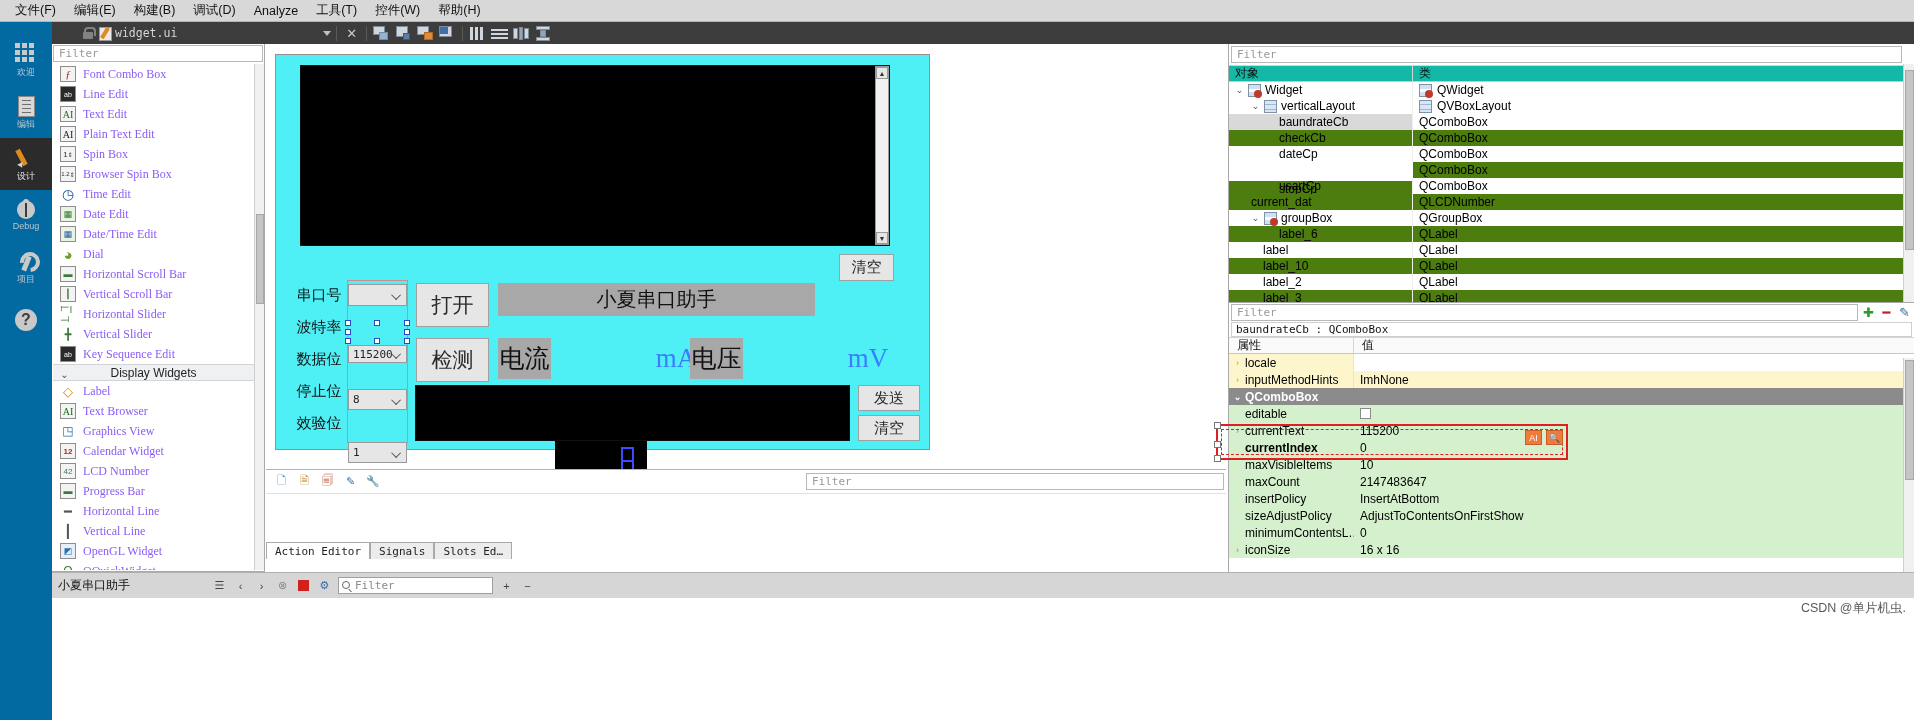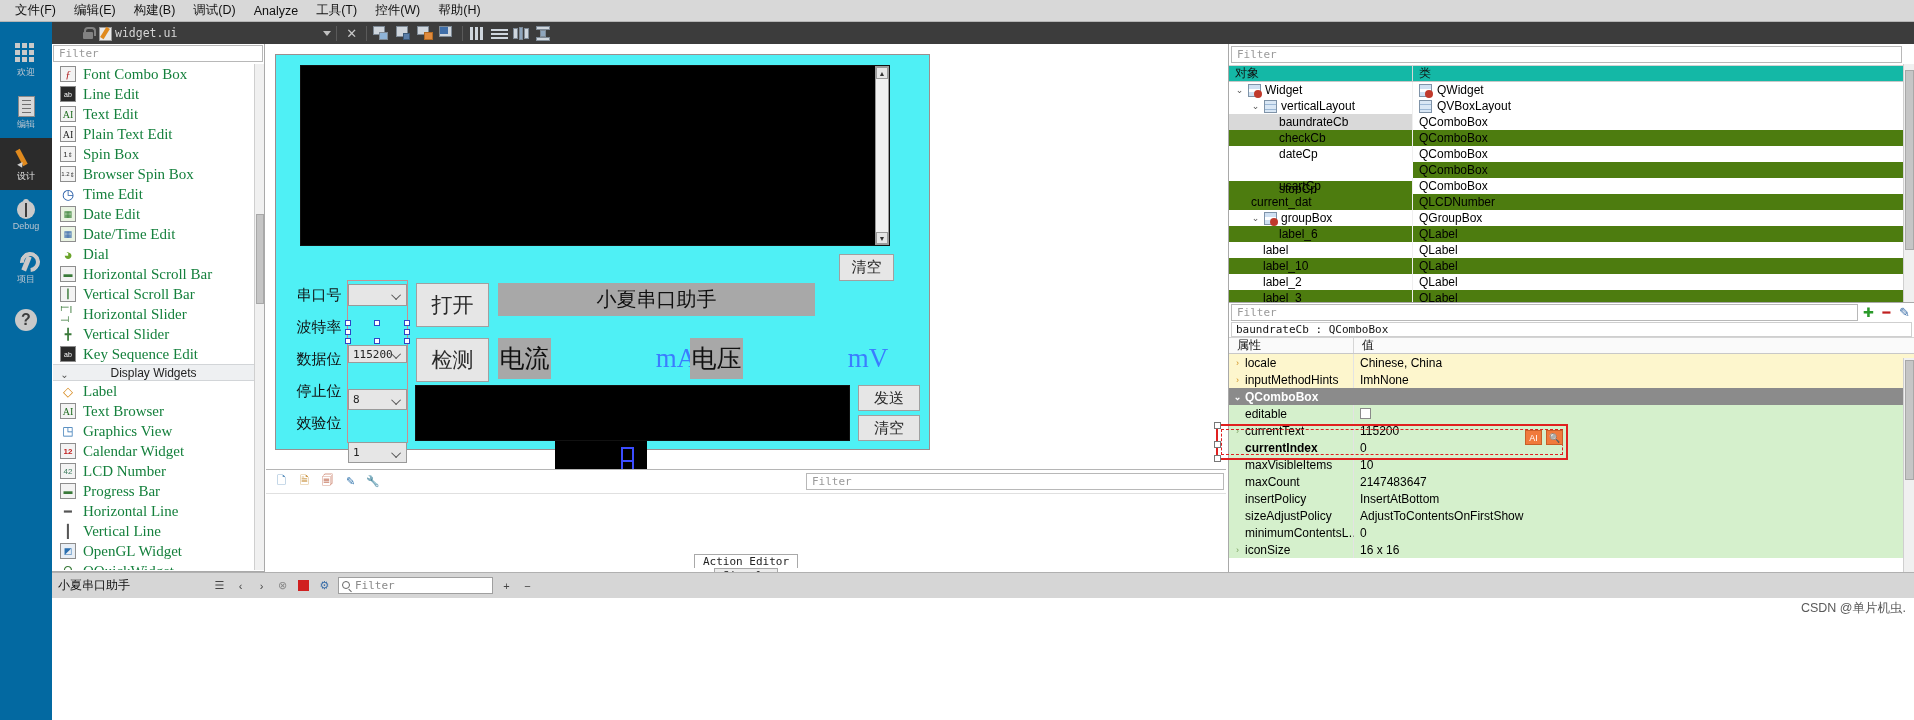--- a/index.html
+++ b/index.html
@@ -82,21 +82,21 @@
     position:absolute;left:52px;top:44px;width:213px;height:528px;
     background:#ffffff;border-right:1px solid #a9a9a9;border-bottom:1px solid #a9a9a9;
   }
   .wbfilter{
     height:17px;border:1px solid #b8b8b8;background:#fff;margin:1px;
     display:flex;align-items:center;padding-left:5px;color:#9a9a9a;
     font-family:"DejaVu Sans Mono",monospace;font-size:11px;
   }
   .wblist{position:absolute;left:1px;top:20px;right:10px;bottom:1px;overflow:hidden;}
   .wbrow{height:20px;display:flex;align-items:center;gap:7px;padding-left:7px;}
-  .wbrow .txt{font-size:15px;color:#15803d;font-family:"Liberation Serif",serif;}
+  .wbrow .txt{font-size:12px;color:#8b5cf6;font-family:"Liberation Serif",serif;}
   .wbcat{height:17px;background:#eef0f2;border-top:1px solid #d2d5d8;border-bottom:1px solid #d2d5d8;
     display:flex;align-items:center;justify-content:center;position:relative;font-size:12px;color:#222;}
   .wbcat .chev{position:absolute;left:7px;top:4px;color:#555;font-size:10px;}
   .wico{width:16px;height:16px;border:1px solid #8e8e8e;background:#f3f3f3;position:relative;flex:0 0 16px;
     font-size:8px;display:flex;align-items:center;justify-content:center;color:#333;overflow:hidden;}
   .wico.noborder{border:0;background:transparent;}
   .wbscroll{position:absolute;right:0;top:20px;width:10px;bottom:1px;background:#f0f0f0;border-left:1px solid #cfcfcf;}
   .wbscroll .thumb{position:absolute;left:1px;width:8px;background:#c5c5c5;border:1px solid #a8a8a8;}
 
   
@@ -132,21 +132,21 @@
   .layoutred{position:absolute;border:1px solid #c98f8f;}
 
   
   .actionbar{
     position:absolute;left:266px;top:469px;width:960px;height:103px;background:#fff;
     border-top:1px solid #b5b5b5;
   }
   .ab-tools{height:24px;display:flex;align-items:center;gap:8px;padding-left:8px;border-bottom:1px solid #e0e0e0;}
   .abfilterwrap{position:absolute;left:540px;top:3px;width:418px;height:17px;border:1px solid #b8b8b8;background:#fff;
     display:flex;align-items:center;padding-left:5px;color:#9a9a9a;font-family:"DejaVu Sans Mono",monospace;font-size:11px;}
-  .ab-tabs{position:absolute;left:0;bottom:0;width:100%;height:18px;display:flex;align-items:center;flex-direction:column;}
+  .ab-tabs{position:absolute;left:0;bottom:12px;width:100%;height:18px;display:flex;align-items:flex-start;}
   .ab-tab{height:17px;border:1px solid #a9a9a9;border-bottom:0;background:#ececec;padding:0 8px;
     display:flex;align-items:center;font-family:"DejaVu Sans Mono",monospace;font-size:11px;color:#222;}
   .ab-tab.active{background:#fff;}
 
   
   .objinspector{
     position:absolute;left:1228px;top:44px;width:686px;height:258px;background:#fff;
     border-left:1px solid #a9a9a9;
   }
   .oi-filter{height:17px;margin:2px 12px 2px 2px;border:1px solid #b8b8b8;background:#fff;
@@ -683,23 +683,20 @@
     <div class="pe-head">
       <div class="pe-c1">属性</div>
       <div class="pe-c2">值</div>
     </div>
 
     <div class="pe-row yellow">
       <div class="pe-k">
           <span class="chev" style="color:#d09020;">›</span>
         <span>locale</span>
         </div>
-      <div class="pe-v">
-          <span>Chinese, China</span>
-        </div>
     </div>
 
     <div class="pe-row yellow">
       <div class="pe-k">
           <span class="chev" style="color:#d09020;">›</span>
         <span>inputMethodHints</span>
         </div>
       <div class="pe-v">
           <span>ImhNone</span>
         </div>

